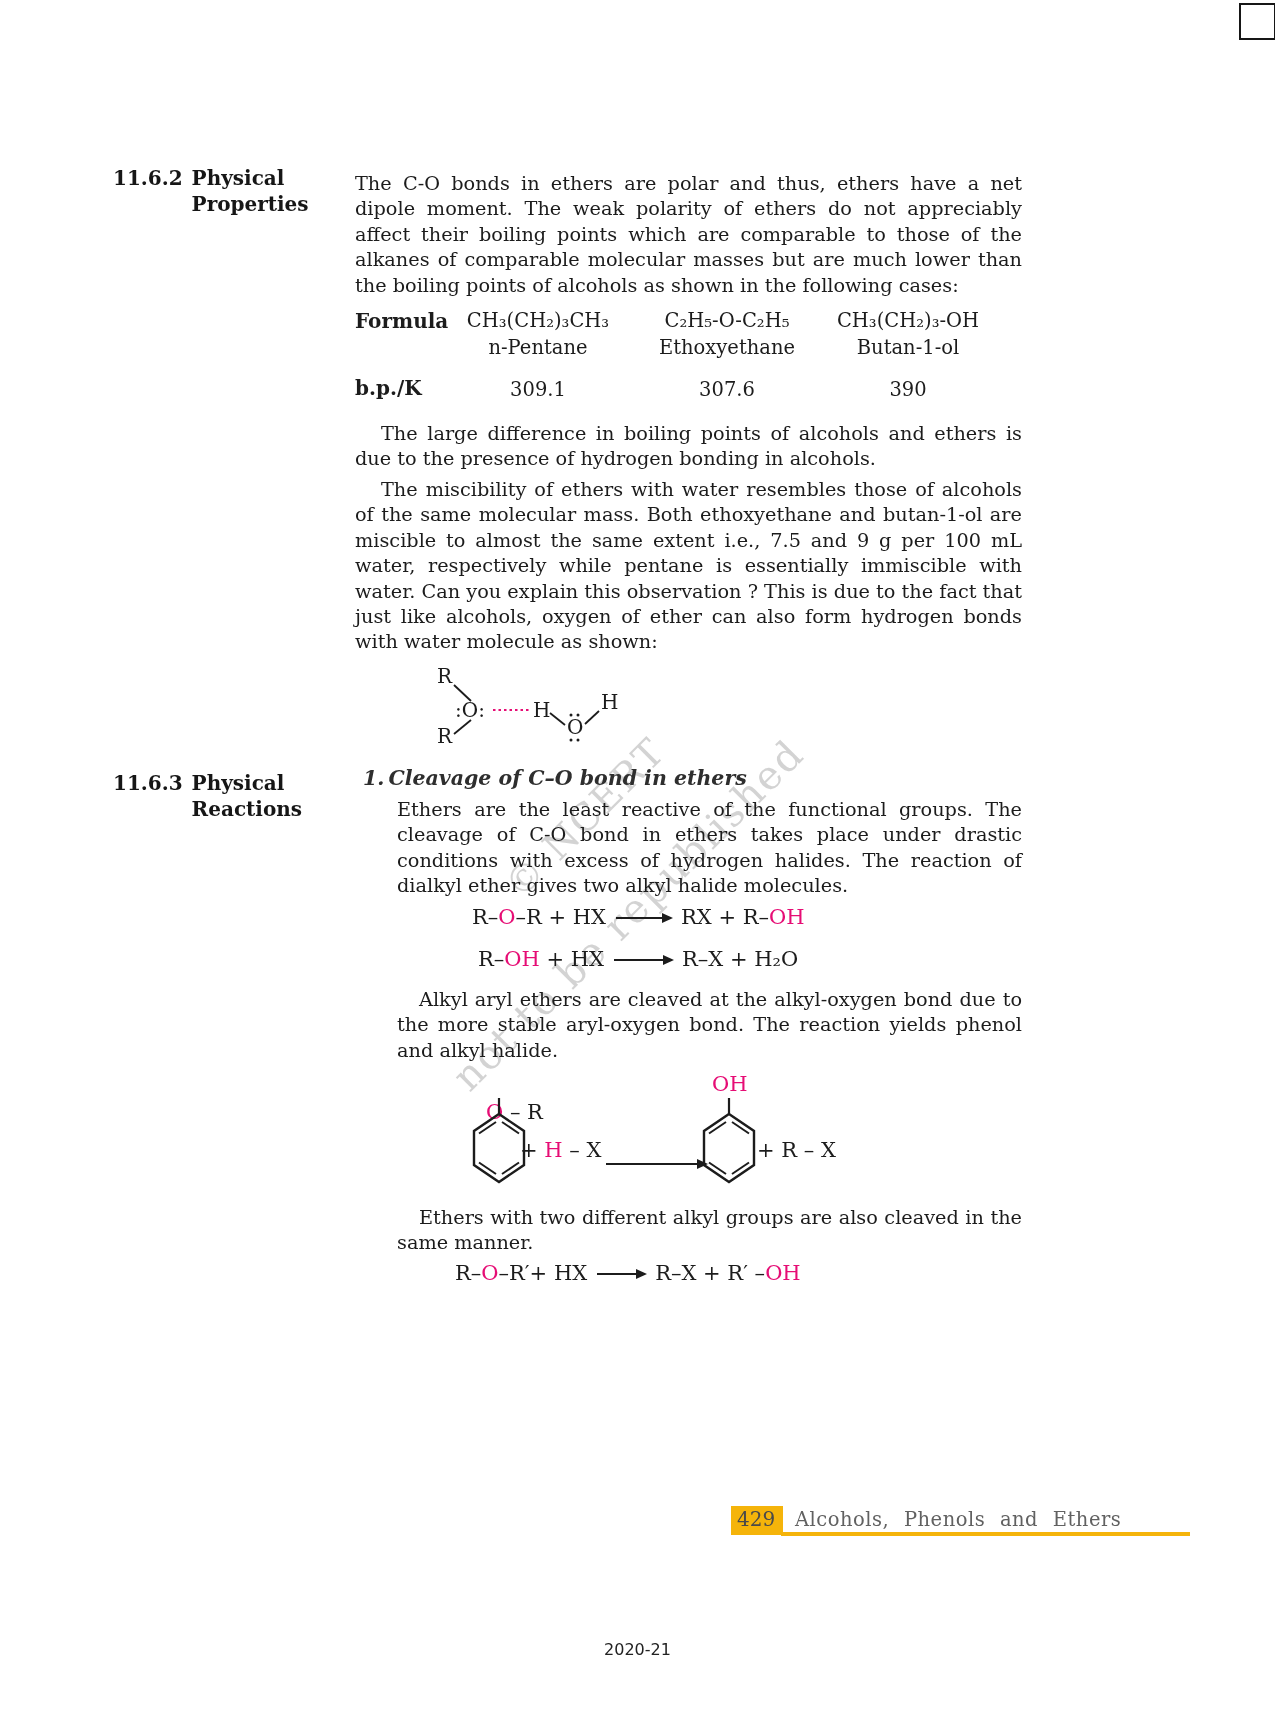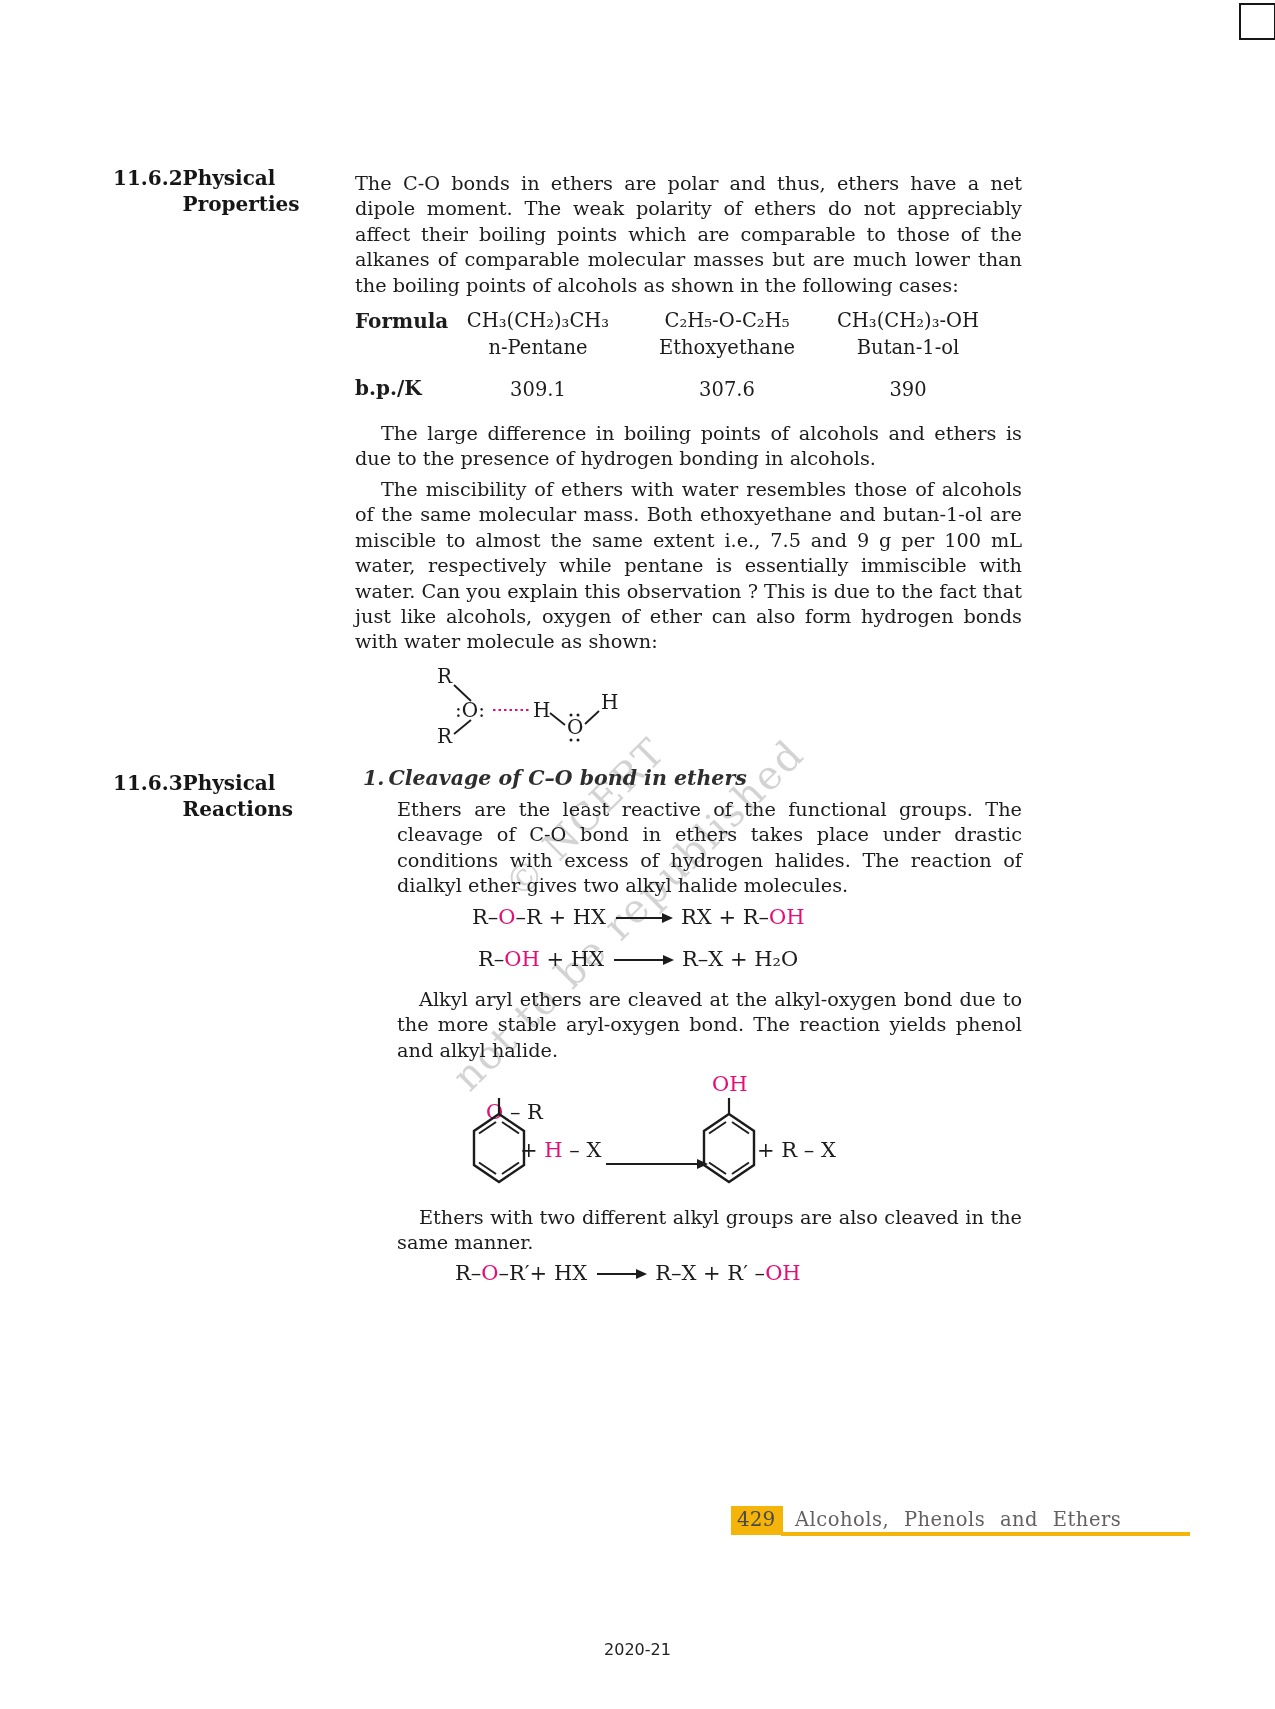--- a/index.html
+++ b/index.html
@@ -14,21 +14,21 @@
   .abs{position:absolute;}
   
   .corner-square{left:1239px;top:3px;width:33px;height:33px;border:2px solid #161616;background:#fff;}
   
   .wm{color:#c9c9c9;opacity:.8;white-space:nowrap;z-index:0;
       transform:translate(-50%,-50%) rotate(-45deg);font-family:"DejaVu Serif",serif;}
   .wm1{left:585px;top:818px;font-size:38px;letter-spacing:2px;}
   .wm2{left:628px;top:915px;font-size:40px;letter-spacing:2px;}
   
   .sec-label{left:113px;font-size:20px;font-weight:bold;color:#161616;z-index:1;line-height:26px;}
-  .sec-label .num{text-align:right;}
+  .sec-label .num{margin-right:9px;text-align:right;}
   .sec-label .titles{display:inline-block;vertical-align:top;}
   
   .para{font-size:19.3px;line-height:25.4px;text-align:justify;z-index:1;}
   .col-a{left:355px;width:667px;}
   .col-b{left:397px;width:625px;}
   .ind26{text-indent:26px;}
   .ind22{text-indent:22px;}
   
   .tbl-label{font-weight:bold;font-size:20px;}
   .tbl-col{width:200px;text-align:center;font-size:19.5px;line-height:27px;}

